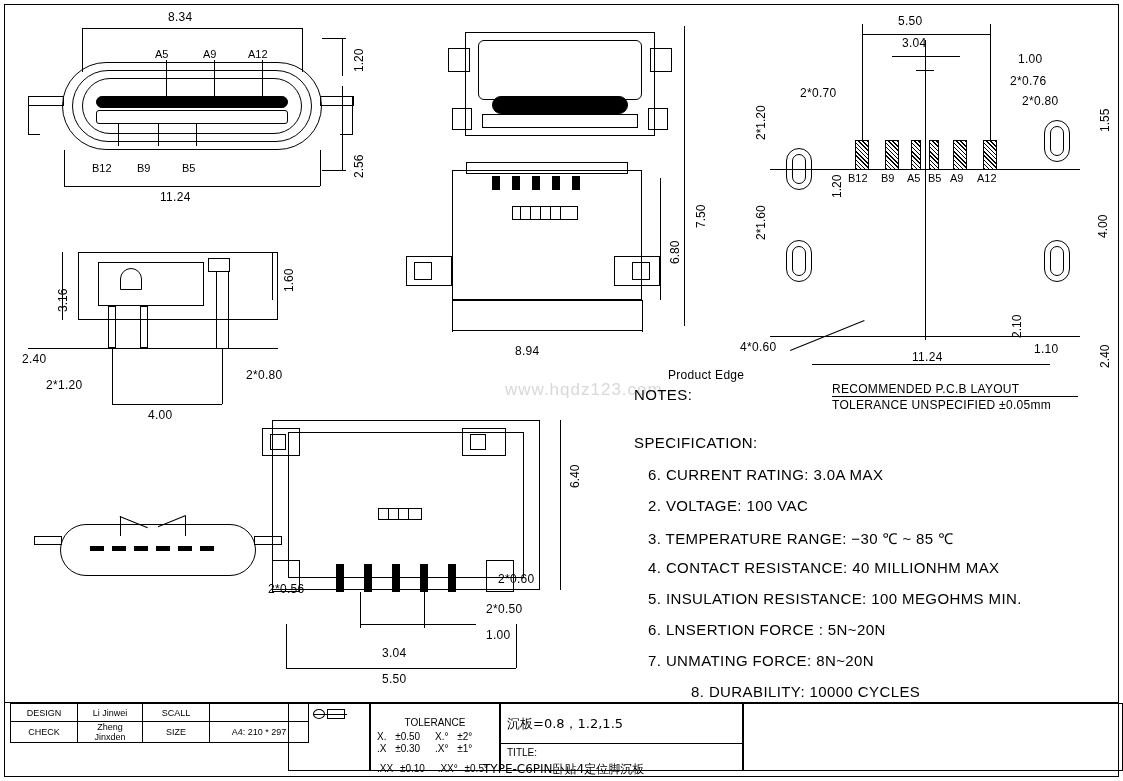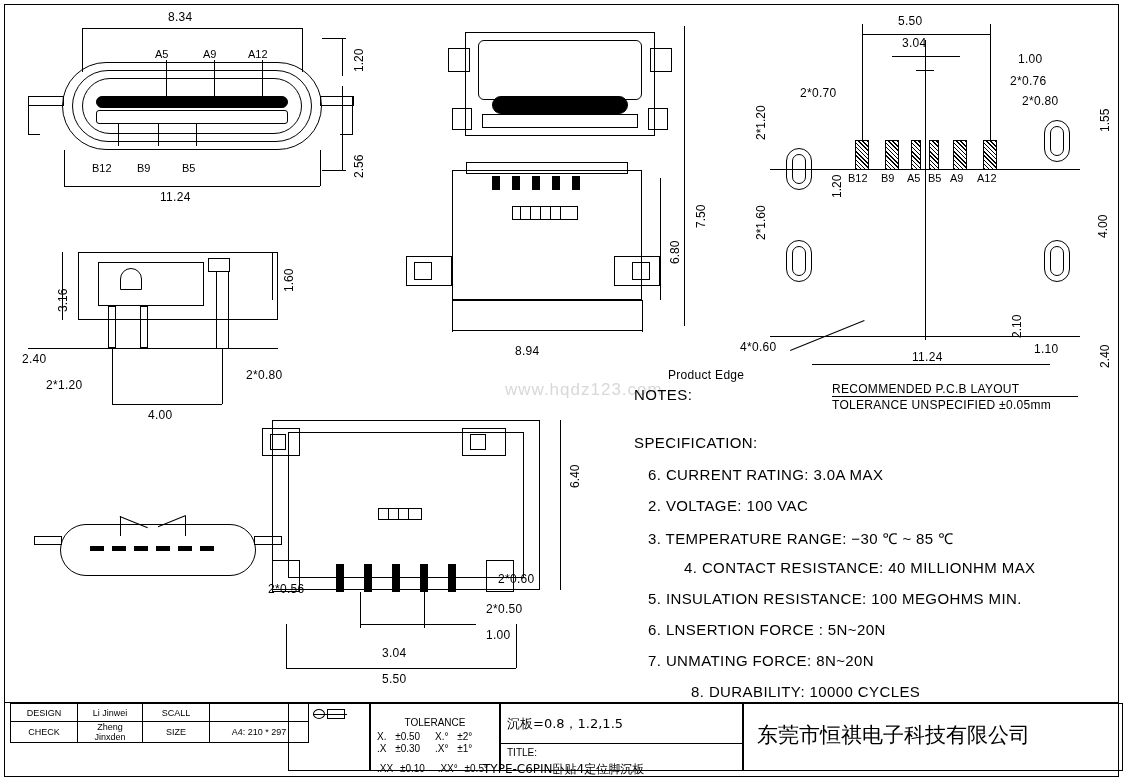--- a/index.html
+++ b/index.html
@@ -269,21 +269,21 @@
     <div class="ln hln" style="left:832px;top:396px;width:246px;"></div>
     <div class="dim" style="left:832px;top:398px;">TOLERANCE UNSPECIFIED ±0.05mm</div>
   </div>
 
   <div>
     <div class="note" style="left:634px;top:386px;">NOTES:</div>
     <div class="note" style="left:634px;top:434px;">SPECIFICATION:</div>
     <div class="note" style="left:648px;top:466px;">6. CURRENT RATING: 3.0A MAX</div>
     <div class="note" style="left:648px;top:497px;">2. VOLTAGE: 100 VAC</div>
     <div class="note" style="left:648px;top:528px;">3. TEMPERATURE RANGE: −30 ℃ ~ 85 ℃</div>
-    <div class="note" style="left:684px;top:559px;">4. CONTACT RESISTANCE: 40 MILLIONHM MAX</div>
+    <div class="note" style="left:648px;top:559px;">4. CONTACT RESISTANCE: 40 MILLIONHM MAX</div>
     <div class="note" style="left:648px;top:590px;">5. INSULATION RESISTANCE: 100 MEGOHMS MIN.</div>
     <div class="note" style="left:648px;top:621px;">6. LNSERTION FORCE : 5N~20N</div>
     <div class="note" style="left:648px;top:652px;">7. UNMATING FORCE: 8N~20N</div>
     <div class="note" style="left:648px;top:683px;margin-left:43px;">8. DURABILITY:  10000 CYCLES</div>
   </div>
 
   <div style="position:absolute;left:5px;top:702px;width:1113px;height:74px;border-top:1px solid #000;">
     <table class="tb" style="position:absolute;left:5px;top:0px;">
       <tbody>
           <tr>
@@ -329,16 +329,15 @@
       <span style="margin-left:4px;">±0.5°</span>
     </div>
 
     <div class="bd" style="left:495px;top:0px;width:243px;height:68px;"></div>
     <div class="ln hln" style="left:495px;top:40px;width:243px;"></div>
     <div class="cn" style="position:absolute;left:502px;top:12px;font-size:13px;">沉板=0.8，1.2,1.5</div>
     <div style="position:absolute;left:502px;top:44px;font-size:10px;">TITLE:</div>
     <div class="cn" style="position:absolute;left:478px;top:58px;font-size:12px;">TYPE-C6PIN卧贴4定位脚沉板</div>
 
     <div class="bd" style="left:738px;top:0px;width:380px;height:68px;"></div>
-    <div class="cn" style="position:absolute;left:752px;top:18px;font-size:21px;">东莞市恒祺电子科技有限公司</div>
   </div>
 
 </div>
 
 </body></html>

